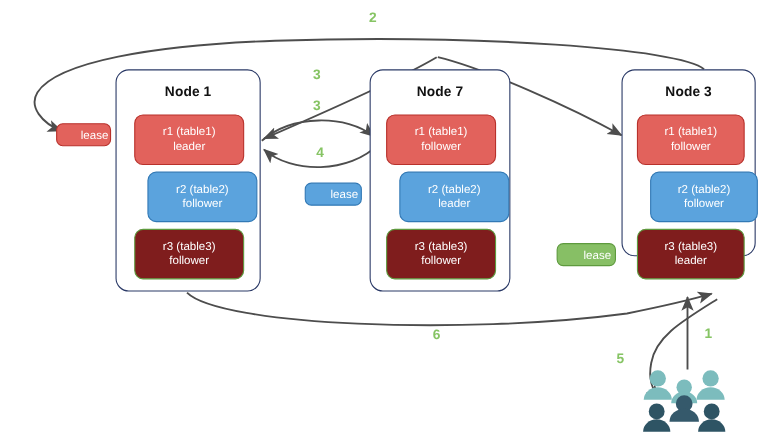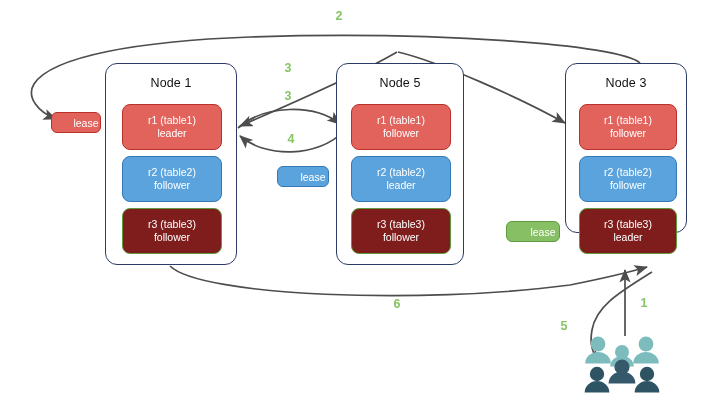--- a/index.html
+++ b/index.html
@@ -28,40 +28,40 @@
     border: 1.6px solid #2b3a67;
     border-radius: 12px;
     background: #ffffff;
   }
   .node-title {
     position: absolute;
     left: 0;
     right: 0;
     text-align: center;
     font-size: 12.5px;
-    font-weight: normal;
+    font-weight: bold;
     color: #111111;
     letter-spacing: .1px;
   }
   .replica {
     position: absolute;
     box-sizing: border-box;
     border-radius: 8px;
     display: flex;
     flex-direction: column;
     align-items: center;
     justify-content: center;
     color: #ffffff;
     font-size: 10.5px;
     line-height: 13px;
     text-align: center;
   }
   .replica span { display: block; white-space: nowrap; }
   .rep-red   { background: #e2625c; border: 1.4px solid #b8312b; }
-  .rep-blue  { background: #5ba3dd; border: 1.4px solid #3279b5; }
+  .rep-blue  { background: #5ba3dd; border: 1.4px solid #3279b5; margin-left: 12px; }
   .rep-green { background: #7f1d1d; border: 1.4px solid #5e9a3e; }
 
   .lease {
     position: absolute;
     box-sizing: border-box;
     border-radius: 6px;
     display: flex;
     align-items: center;
     justify-content: center;
     color: #ffffff;
@@ -130,21 +130,21 @@
       <span>follower</span>
     </div>
 
     <div class="replica rep-green" style="left:16px; top:144px; width:100px; height:46px;">
       <span>r3 (table3)</span>
       <span>follower</span>
     </div>
   </div>
 
   <div class="node-box" style="left:336px; top:63px; width:128px; height:202px;">
-    <div class="node-title" style="top:12px;">Node 5</div>
+    <div class="node-title" style="top:12px;">Node 7</div>
 
     <div class="replica rep-red" style="left:14px; top:40px; width:100px; height:46px;">
       <span>r1 (table1)</span>
       <span>follower</span>
     </div>
 
     <div class="replica rep-blue" style="left:14px; top:92px; width:100px; height:46px;">
       <span>r2 (table2)</span>
       <span>leader</span>
     </div>

